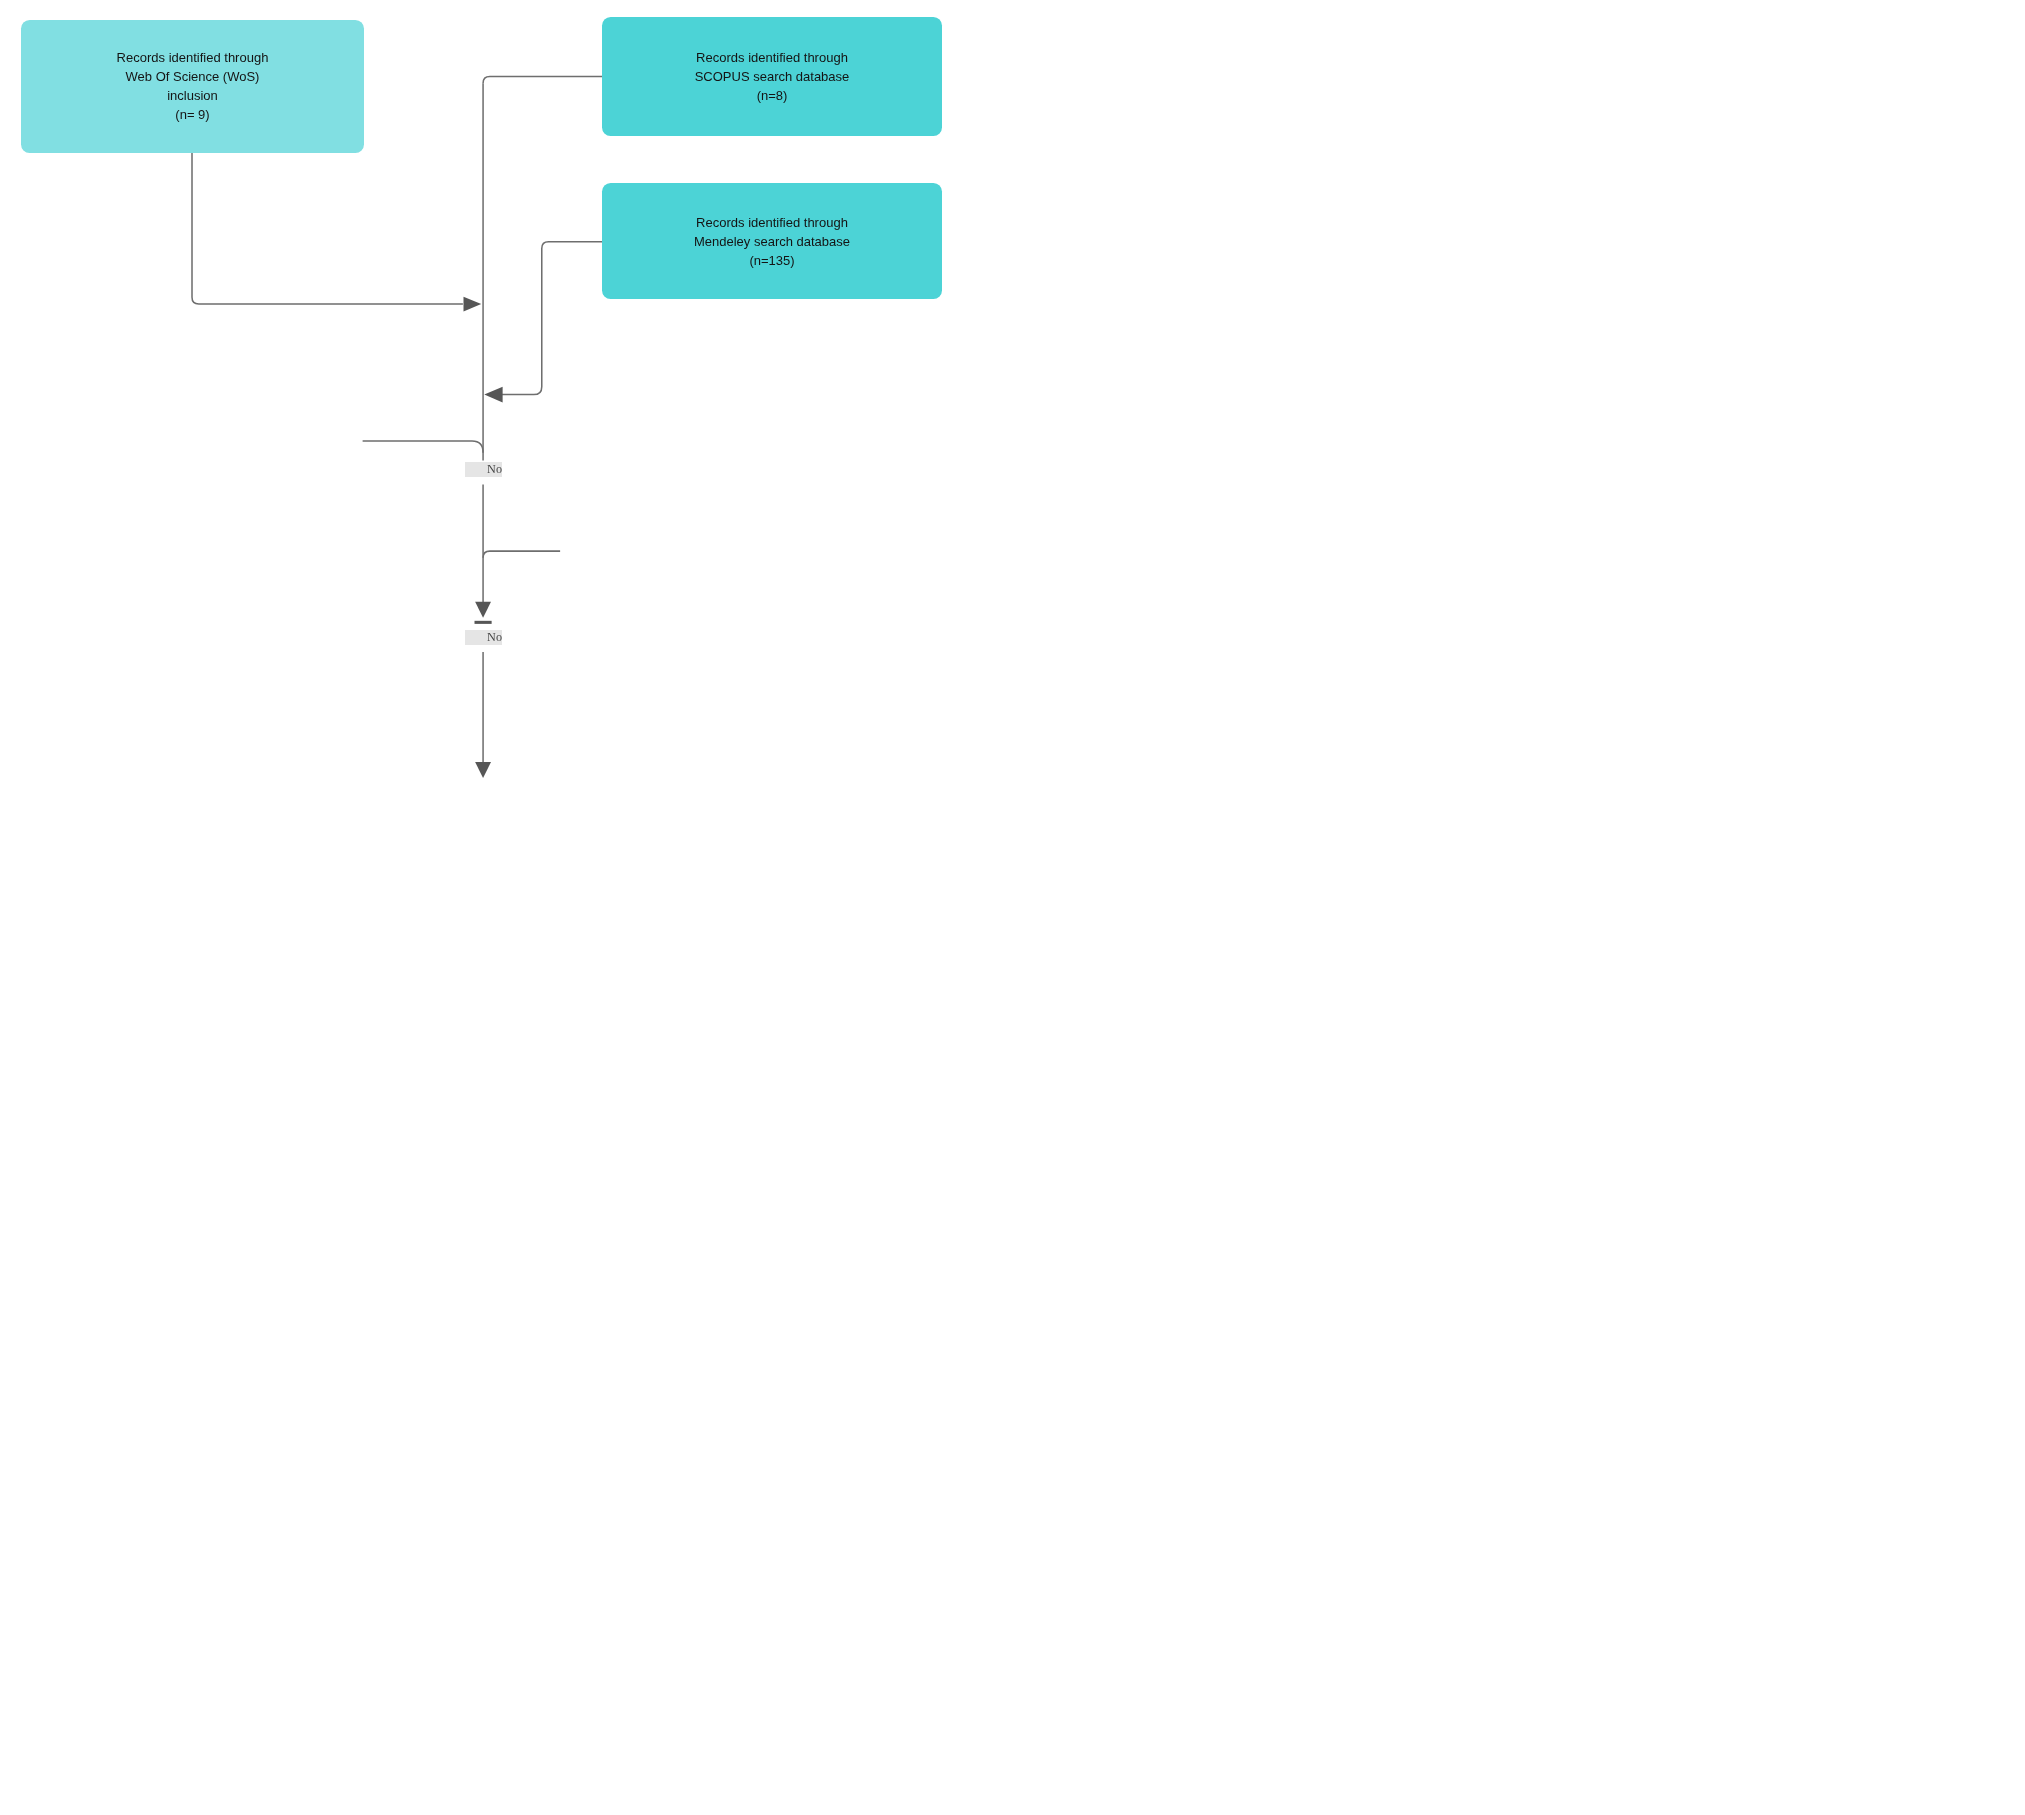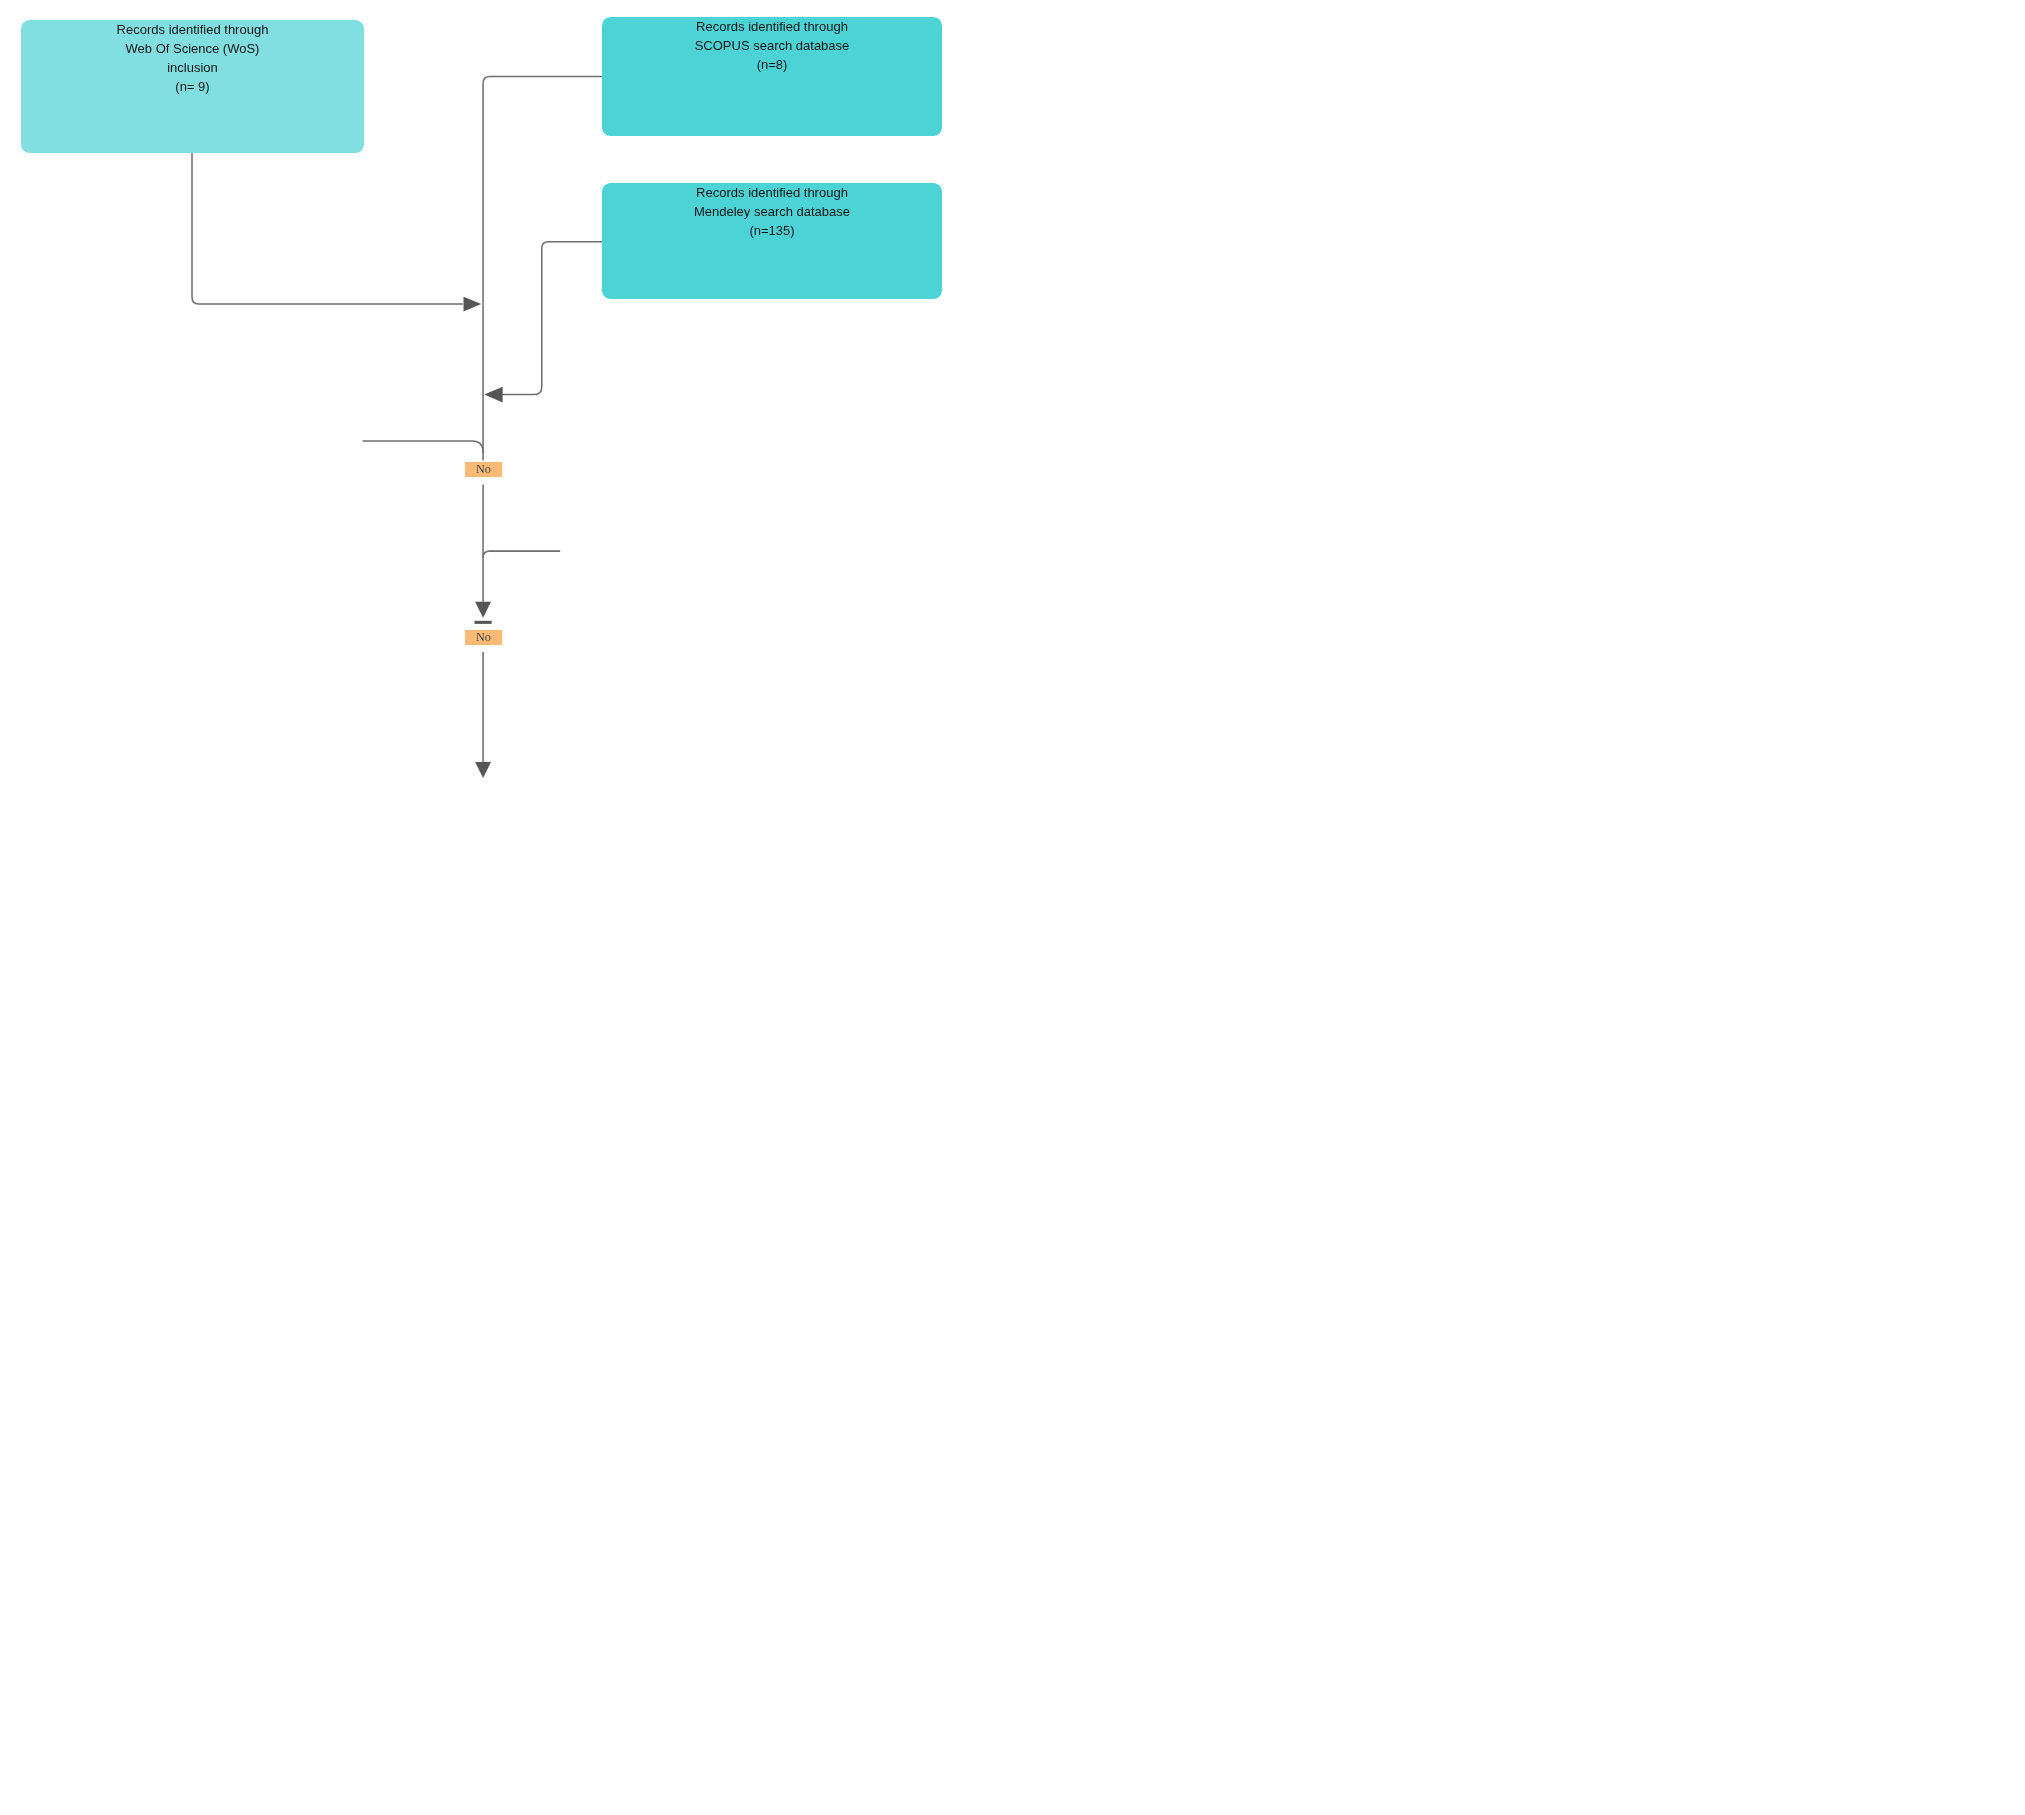--- a/index.html
+++ b/index.html
@@ -25,20 +25,21 @@
   .edge {
     fill: none;
     stroke: #6e6e6e;
     stroke-width: 2.5;
     stroke-linecap: butt;
   }
   .node {
     position: absolute;
     z-index: 2;
     display: flex;
+    align-items: center;
     justify-content: center;
   }
   .node-text {
     position: relative;
     z-index: 3;
     text-align: center;
     font-size: 13px;
     line-height: 19px;
     color: #141414;
   }
@@ -62,25 +63,25 @@
   }
   .diamond-shape {
     stroke: #7E7E7E;
     stroke-width: 2.5;
     stroke-linejoin: round;
   }
   .edge-label {
     position: absolute;
     z-index: 4;
     width: 37px;
-    text-align: center;
+    text-align: right;
     font-family: "Liberation Serif", serif;
     font-size: 12.2px;
     color: #454545;
-    background: #fdba74;
+    background: #e5e5e5;
   }
 </style>
 </head>
 <body>
 
 <div id="canvas">
 
   <svg id="edges-layer" viewBox="0 0 1655 1486" xmlns="http://www.w3.org/2000/svg">
 
     <path class="edge" d="M 985 125 L 801 125 Q 790 125 790 136"></path>

